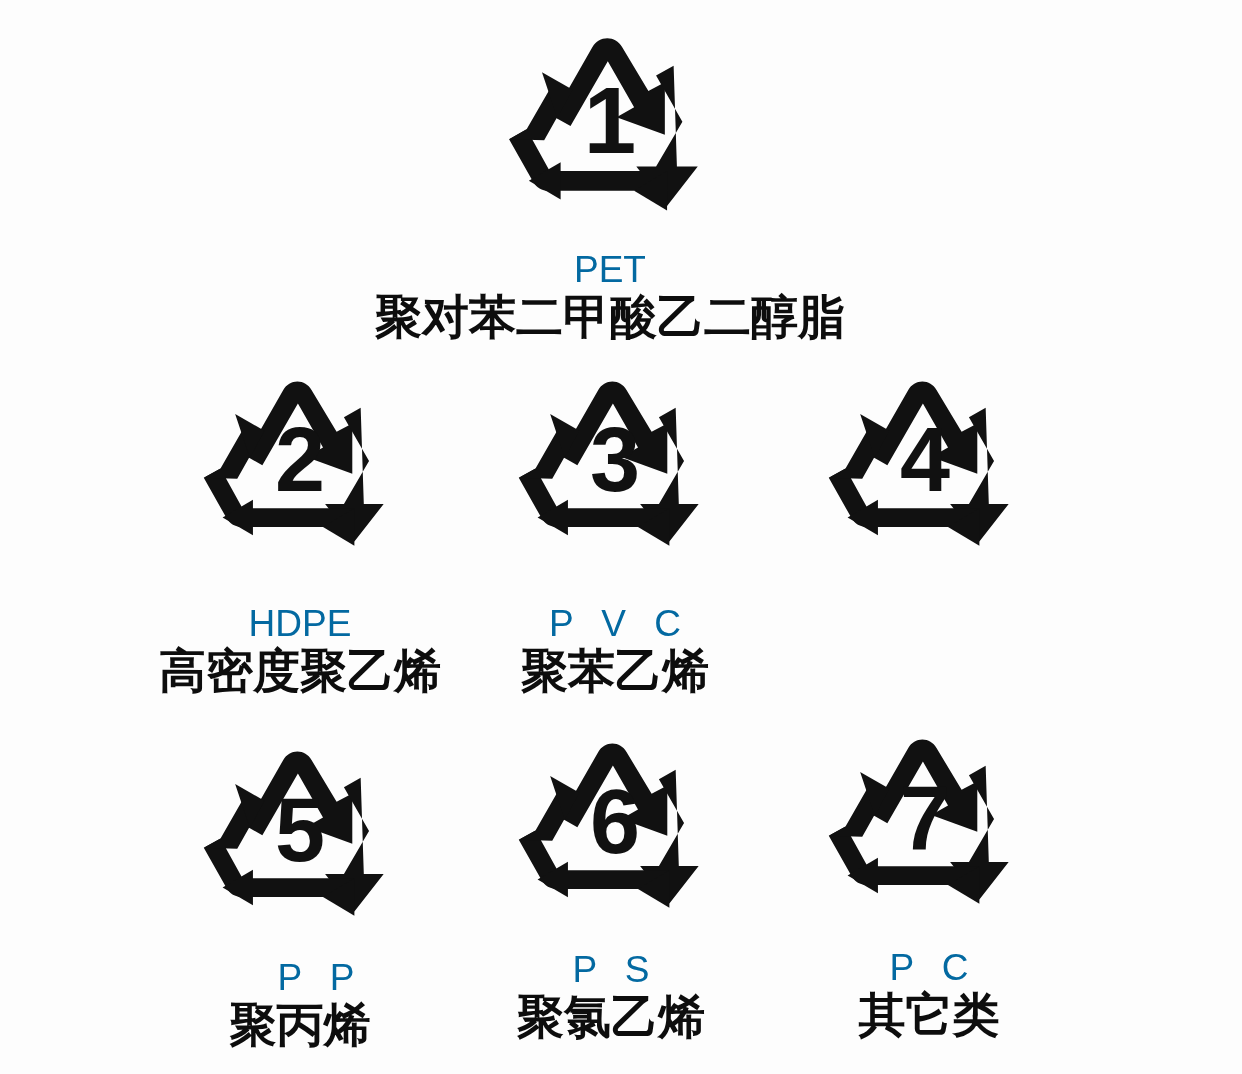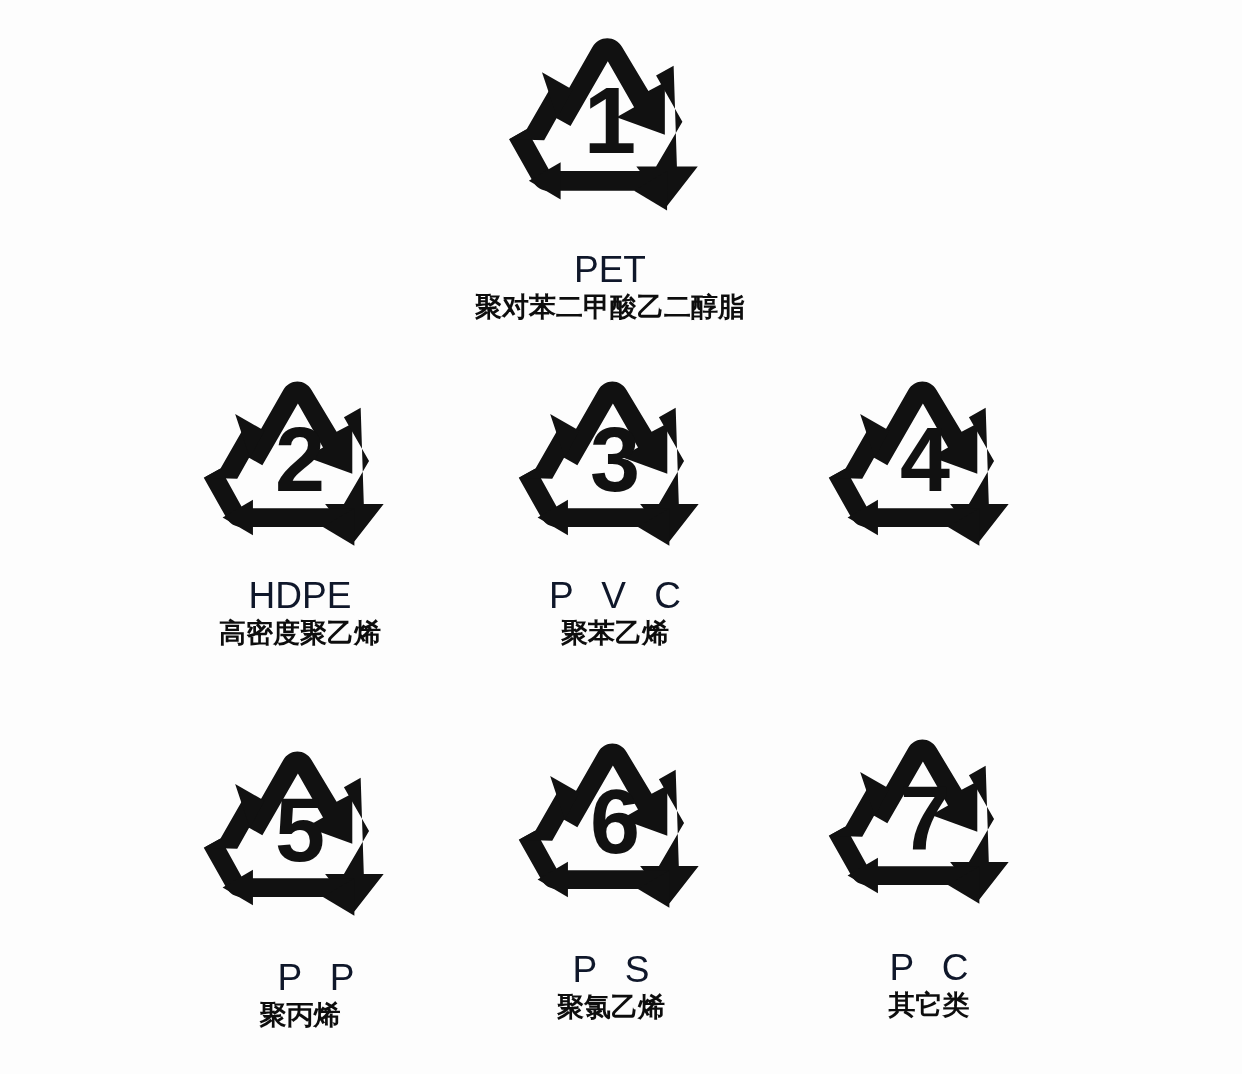--- a/index.html
+++ b/index.html
@@ -44,31 +44,31 @@
     display: flex;
     flex-direction: column;
     align-items: center;
     line-height: 1.02;
   }
 
   .abbr {
     font-size: 37px;
     font-weight: 400;
     letter-spacing: 0px;
-    color: #0f172a;
+    color: #0369a1;
     white-space: nowrap;
   }
 
   .abbr.spaced {
     letter-spacing: 9px;
     text-indent: 9px;
   }
 
   .cn {
-    font-size: 27px;
+    font-size: 47px;
     font-weight: 700;
     color: #0d0d0d;
     white-space: nowrap;
     margin-top: 4px;
     font-family: "DejaVu Sans", "Liberation Sans", sans-serif;
   }
 
   
   .pos-1 { left: 420px; top: 24px;  width: 380px; }
 
@@ -78,21 +78,21 @@
   .pos-4 { left: 800px; top: 368px; width: 250px; }
 
   
   .pos-5 { left: 175px; top: 738px; width: 250px; }
   .pos-6 { left: 490px; top: 730px; width: 250px; }
   .pos-7 { left: 800px; top: 726px; width: 250px; }
 
   .pos-1 .labels { margin-top: 12px; }
   .pos-2 .labels,
   .pos-3 .labels,
-  .pos-4 .labels { margin-top: 4px; }
+  .pos-4 .labels { margin-top: 32px; }
   .pos-5 .labels { margin-top: 16px; transform: translateX(16px); }
   .pos-6 .labels { margin-top: 16px; transform: translateX(-4px); }
   .pos-7 .labels { margin-top: 18px; transform: translateX(4px); }
 
   .pos-5 .cn { transform: translateX(-16px); }
 </style>
 </head>
 <body style="background: rgb(253, 253, 253);">
 
 <div id="sheet">

